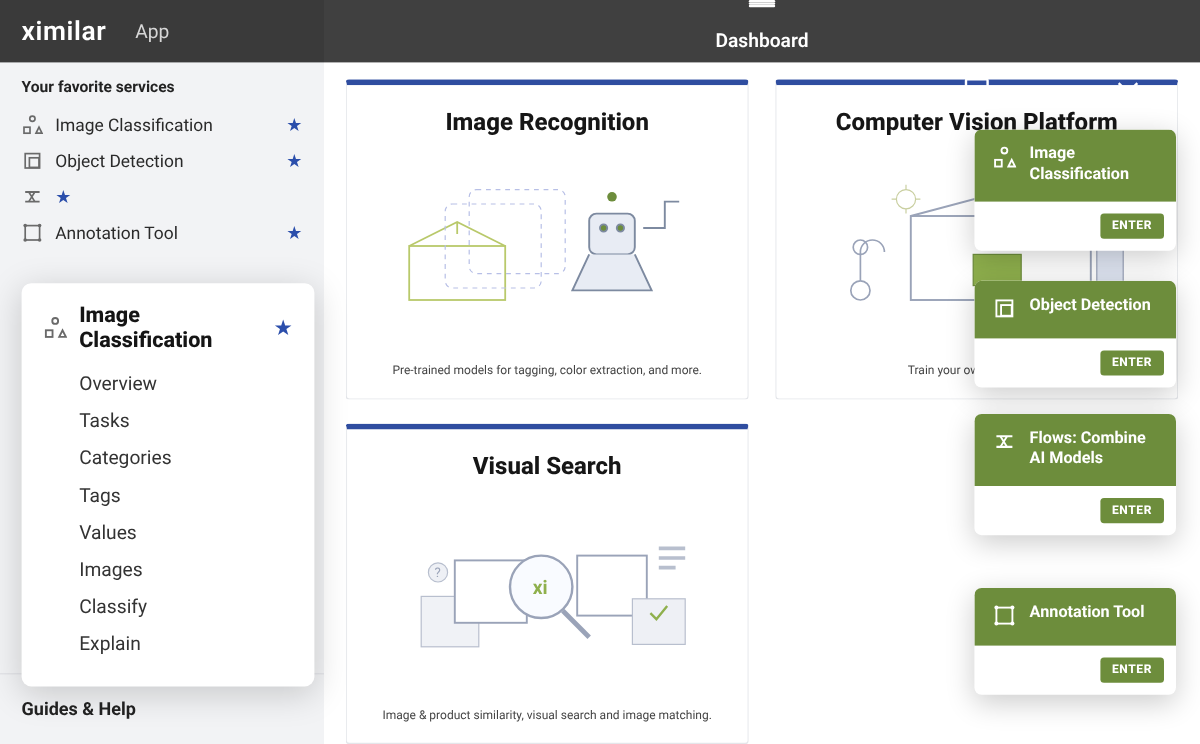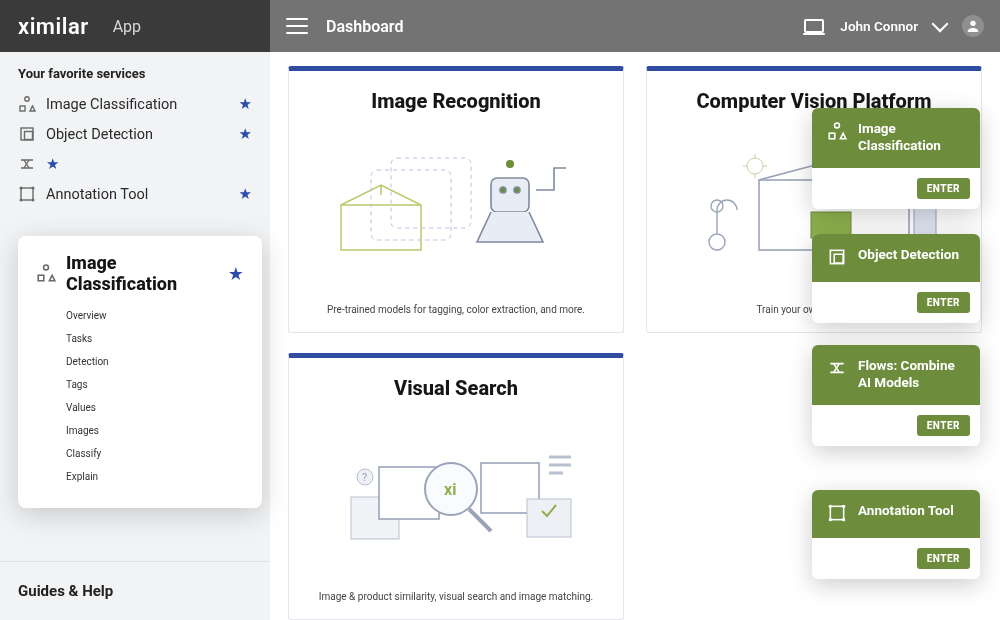--- a/index.html
+++ b/index.html
@@ -12,21 +12,21 @@
   .brand .app-label { font-size:16px; color:#d7d7d7; }
   .fav-header { font-size:13px; font-weight:700; color:#222; padding:14px 18px 8px; }
   .fav-list { padding:0 10px 10px; }
   .fav-item { display:flex; align-items:center; padding:6px 8px; font-size:14.5px; color:#2a2a2a; gap:10px; border-radius:4px; cursor:pointer;}
   .fav-item .ico { width:18px; height:18px; display:flex; align-items:center; justify-content:center; color:#6a6a6a; }
   .fav-item .label { flex:1; }
   .fav-item .star { color:#2b4eab; font-size:15px; }
   .guides { margin-top:auto; padding:20px 18px; font-weight:700; color:#222; font-size:15px; border-top:1px solid #e0e2e6; background:#f2f3f5; cursor:pointer;}
   
   .main { flex:1; display:flex; flex-direction:column; background:#fff; }
-  .topbar { height:52px; background:#737373; color:#fff; display:flex; align-items:center; padding:0 16px; gap:18px; }
+  .topbar { height:52px; background:#404040; color:#fff; display:flex; align-items:center; padding:0 16px; gap:18px;flex-direction:column; }
   .hamburger { width:22px; height:16px; display:flex; flex-direction:column; justify-content:space-between; cursor:pointer; }
   .hamburger div { height:2px; background:#fff; border-radius:1px; }
   .title { font-size:16px; font-weight:600; }
   .topbar-right { margin-left:auto; display:flex; align-items:center; gap:16px; }
   .laptop-icon { width:20px; height:14px; border:2px solid #fff; border-radius:2px; position:relative;}
   .laptop-icon::after { content:""; position:absolute; bottom:-4px; left:-3px; right:-3px; height:2px; background:#fff; border-radius:1px;}
   .user-name { font-size:13.5px; font-weight:600; }
   .chevron { width:12px; height:12px; border-right:2px solid #fff; border-bottom:2px solid #fff; transform:rotate(45deg); margin-top:-4px; cursor:pointer;}
   .avatar { width:22px; height:22px; border-radius:50%; background:#fff3; display:flex; align-items:center; justify-content:center; }
   .avatar svg { width:16px; height:16px; fill:#fff; }
@@ -34,21 +34,21 @@
   .card { border:1px solid #e4e6ea; border-top:5px solid #2f4da0; border-radius:3px; background:#fff; display:flex; flex-direction:column; padding:18px 22px 16px; min-height:250px;}
   .card h2 { font-size:20px; font-weight:800; color:#161616; margin-bottom:12px;}
   .card .illus { flex:1; display:flex; align-items:center; justify-content:center; }
   .card .desc { font-size:10px; color:#444; margin-top:8px; line-height:1.35;}
   
   .popup { position:absolute; left:18px; top:236px; width:244px; background:#fff; border-radius:8px; box-shadow:0 6px 28px rgba(0,0,0,0.18); padding:16px 18px 20px; }
   .popup-head { display:flex; align-items:center; gap:10px; margin-bottom:10px;}
   .popup-head .ico { width:20px; height:20px; color:#6a6a6a;}
   .popup-head .ptitle { flex:1; font-size:18px; font-weight:800; color:#151515;}
   .popup-head .star { color:#2b4eab; font-size:18px;}
-  .popup-items div { font-size:10px; color:#333; padding:6px 0 6px 30px; cursor:pointer;}
+  .popup-items div { font-size:16px; color:#333; padding:6px 0 6px 30px; cursor:pointer;}
   
   .svc-card { position:absolute; right:20px; width:168px; background:#fff; border-radius:6px; box-shadow:0 6px 24px rgba(0,0,0,0.2); overflow:hidden;}
   .svc-card .svc-top { background:#6d8d3c; color:#fff; display:flex; align-items:flex-start; gap:10px; padding:12px 14px 14px; }
   .svc-card .svc-top .sico { width:22px; height:22px; flex:0 0 22px; display:flex; align-items:center; justify-content:center; }
   .svc-card .svc-top .slabel { font-size:13.5px; font-weight:700; line-height:1.25; }
   .svc-card .svc-bot { display:flex; justify-content:flex-end; padding:10px 10px 10px; }
   .svc-card .enter-btn { background:#6d8d3c; color:#fff; font-size:10px; font-weight:800; letter-spacing:0.5px; padding:5px 10px; border-radius:3px; cursor:pointer; }
   .svc-1{top:108px;} .svc-2{top:234px;} .svc-3{top:345px;} .svc-4{top:490px;}
   
   svg { display:block; }
@@ -228,21 +228,21 @@
         <svg width="20" height="20" viewBox="0 0 18 18">
           <use href="#ico-classification"></use>
         </svg>
       </span>
     <span class="ptitle">Image Classification</span>
     <span class="star">★</span>
   </div>
   <div class="popup-items">
     <div>Overview</div>
     <div>Tasks</div>
-    <div>Detection</div>
+    <div>Categories</div>
     <div>Tags</div>
     <div>Values</div>
     <div>Images</div>
     <div>Classify</div>
     <div>Explain</div>
   </div>
 </div>
 
 <div class="svc-card svc-1">
   <div class="svc-top">

